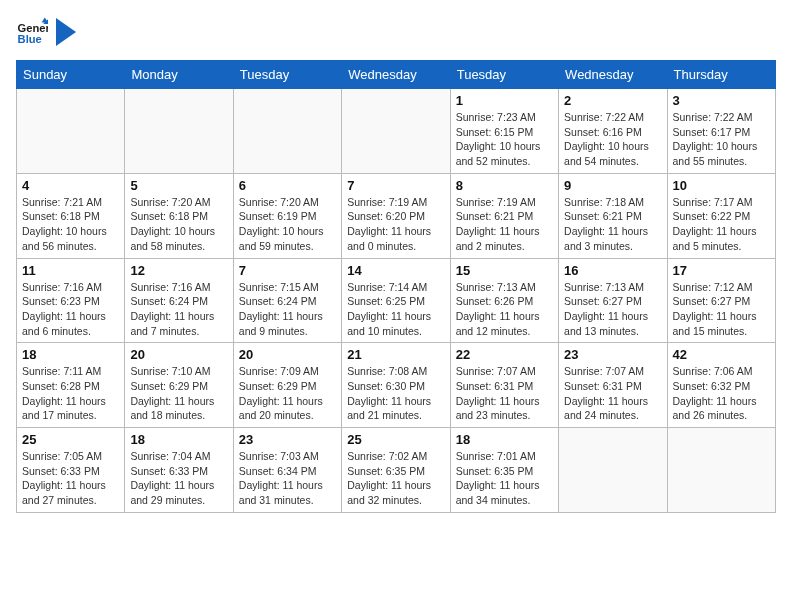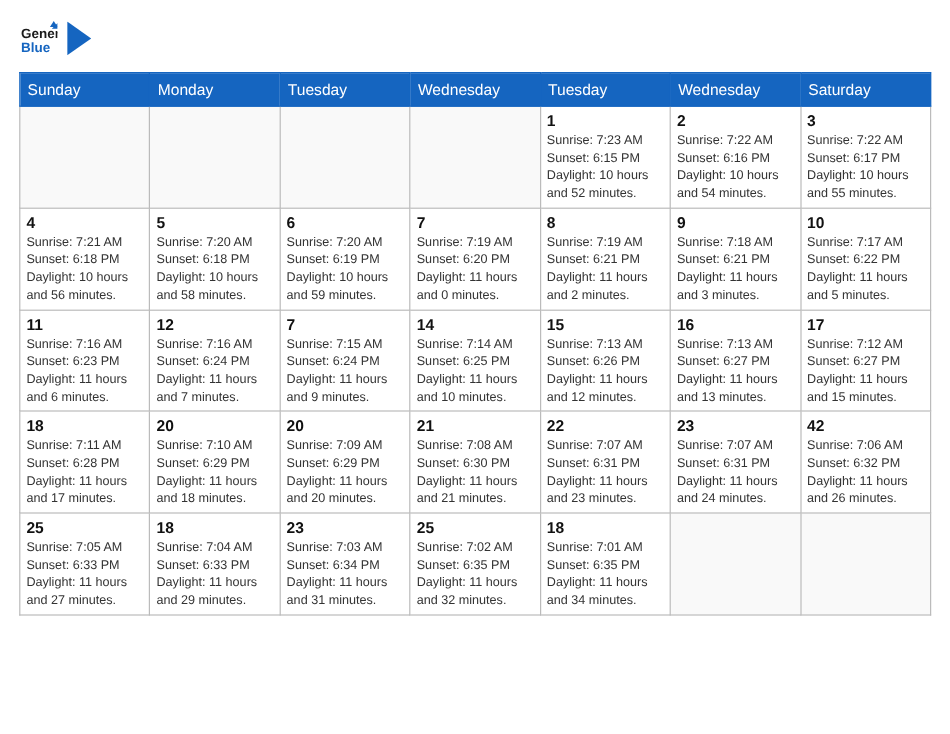--- a/index.html
+++ b/index.html
@@ -103,21 +103,21 @@
 
 <table class="calendar">
   <thead>
     <tr>
     <th>Sunday</th>
         <th>Monday</th>
         <th>Tuesday</th>
         <th>Wednesday</th>
         <th>Tuesday</th>
         <th>Wednesday</th>
-        <th>Saturday</th>
+        <th>Thursday</th>
       </tr>
   </thead>
   <tbody id="calendar-body">
   <tr>
         <td class="empty"></td>
         <td class="empty"></td>
         <td class="empty"></td>
         <td class="empty"></td>
         <td>
           <div class="day-number">1</div>

